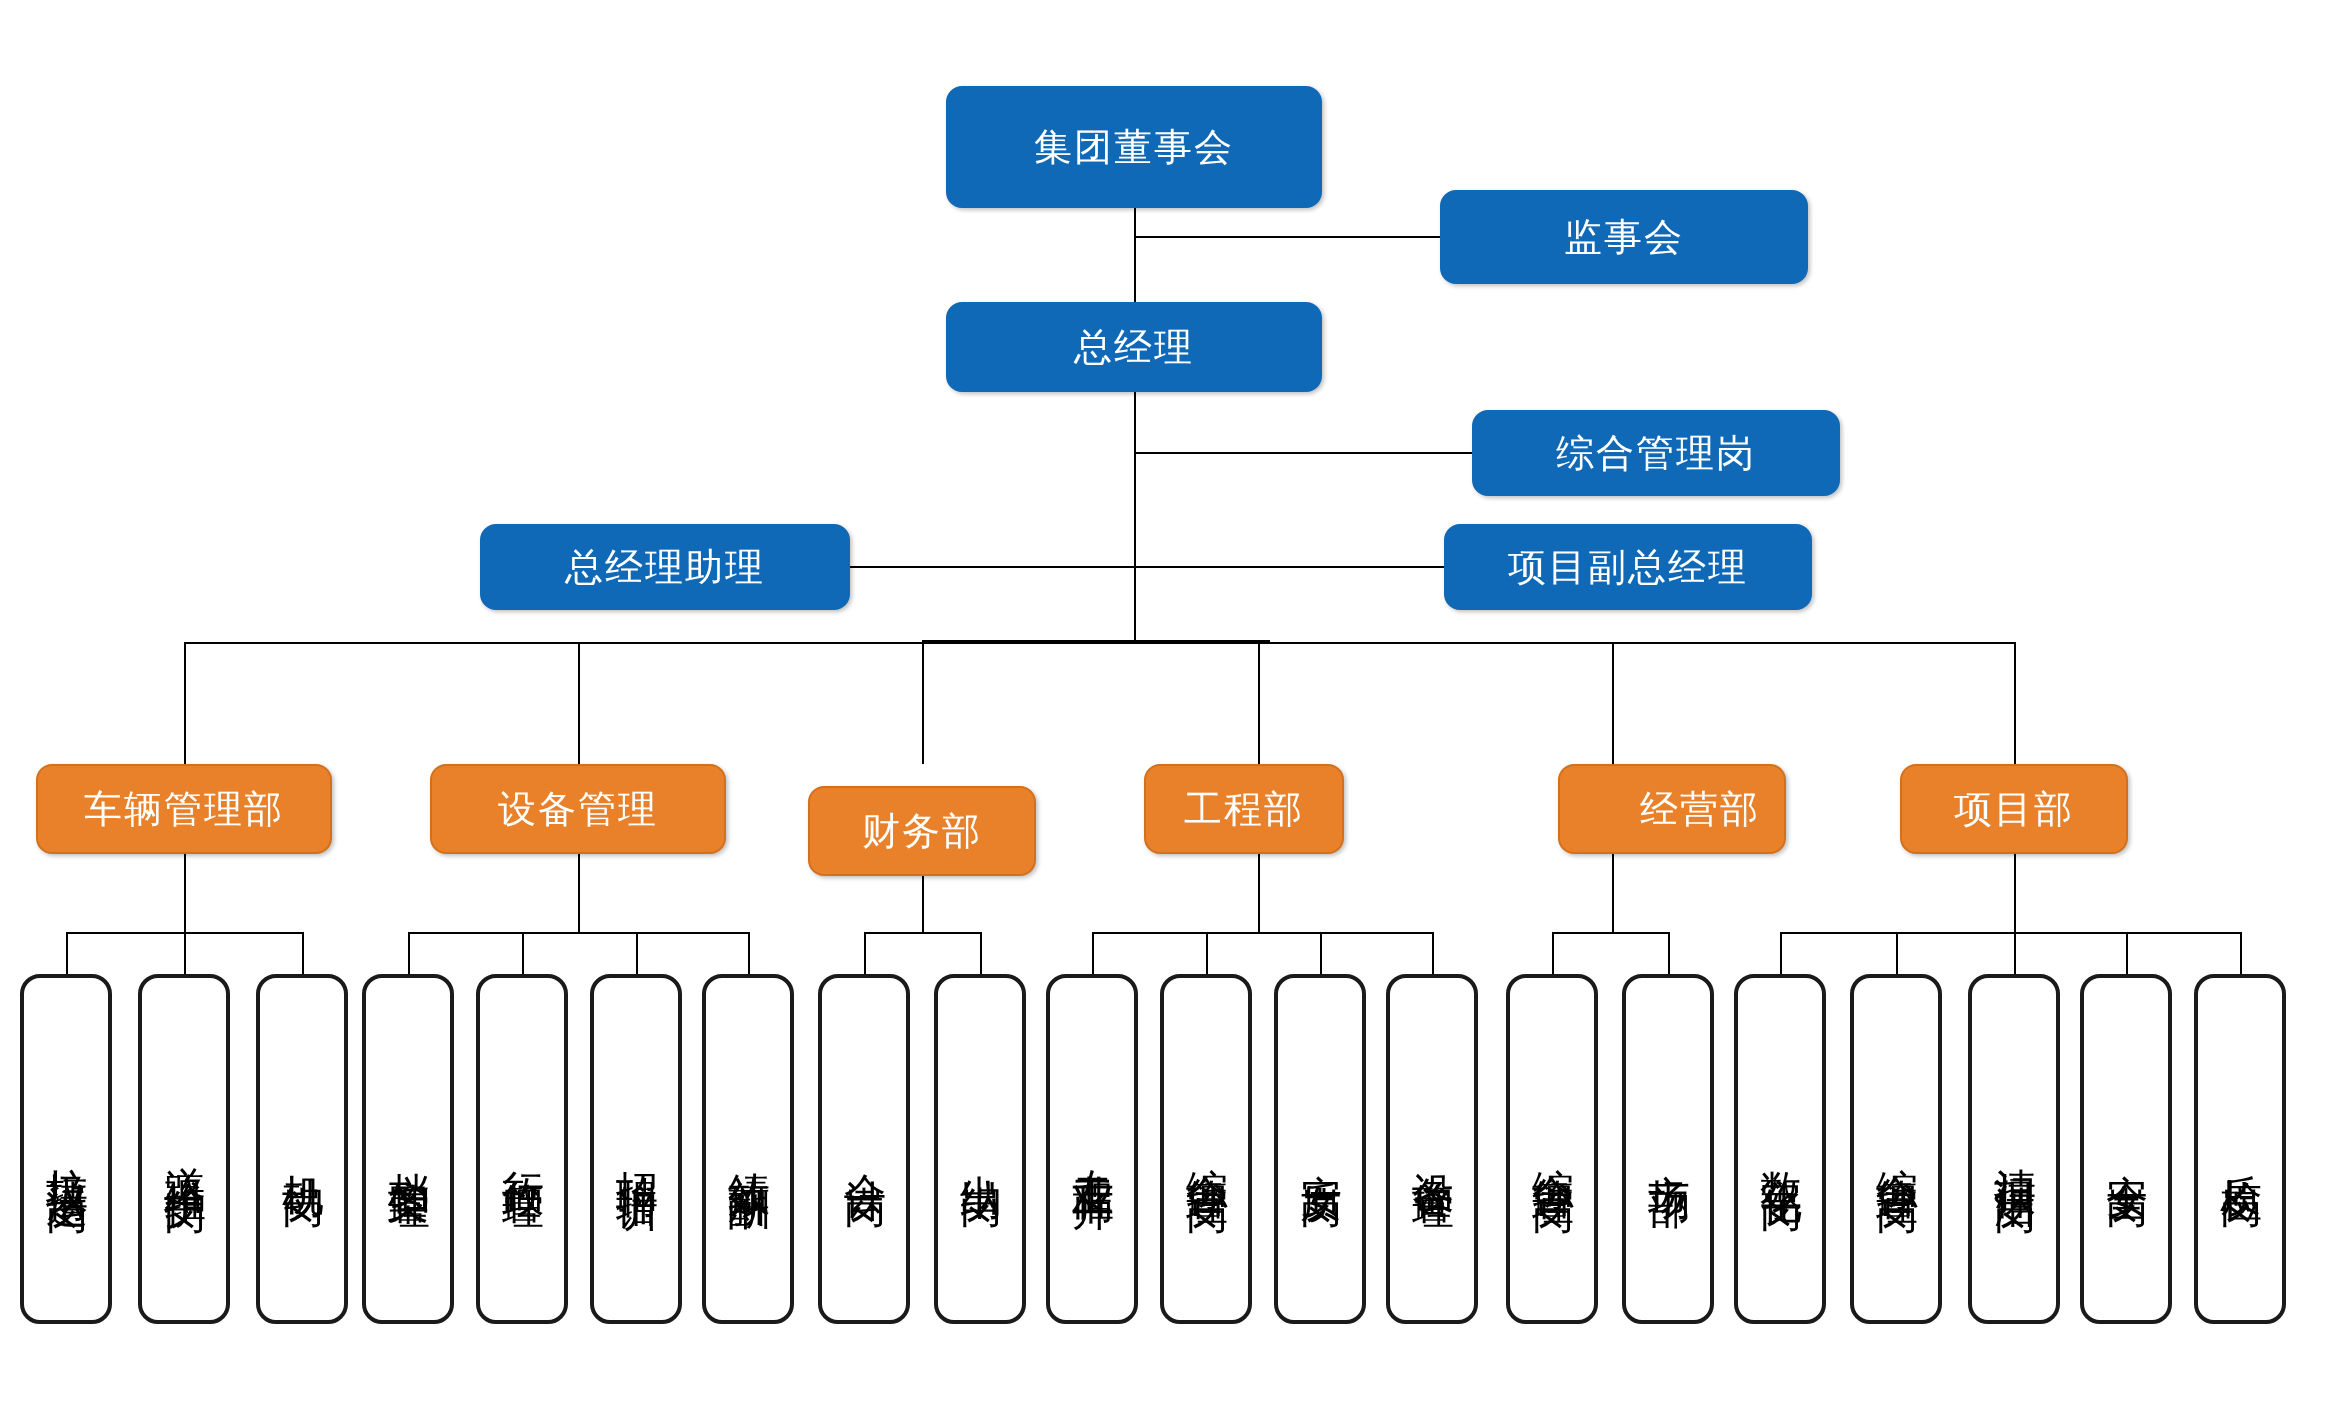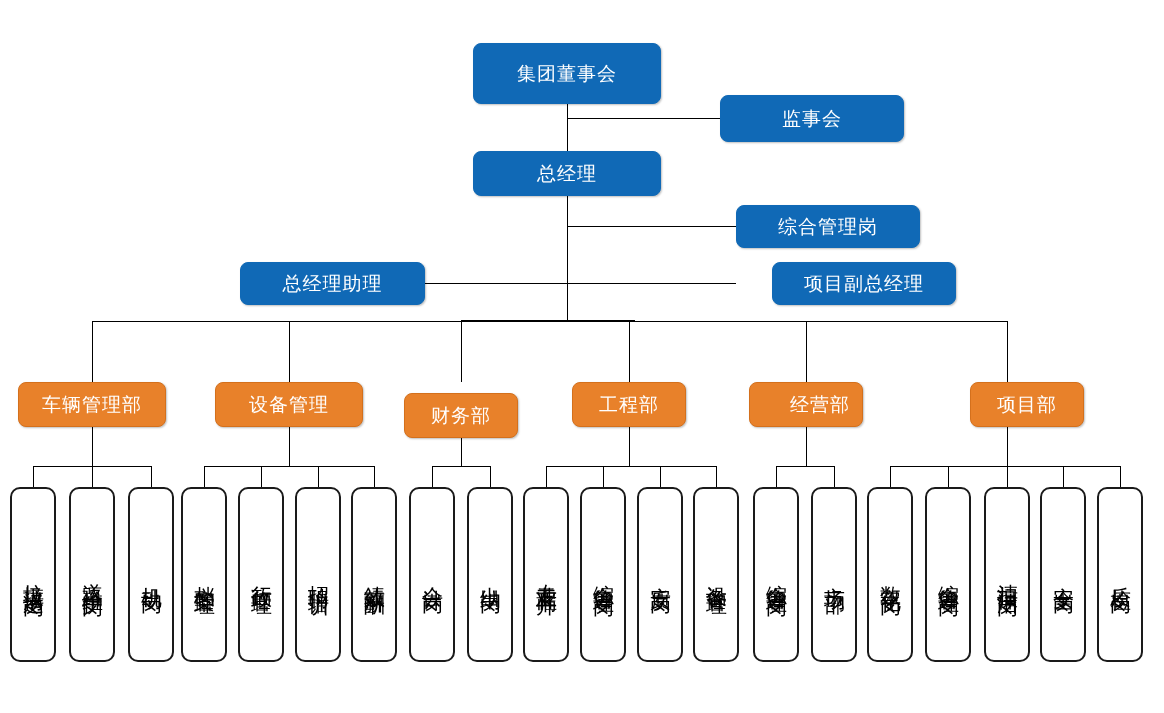--- a/index.html
+++ b/index.html
@@ -146,44 +146,44 @@
   </div>
 
   <div class="node blue" style="left:473px; top:151px; width:188px; height:45px;justify-content:center;">
     <span>总经理</span>
   </div>
 
   <div class="node blue" style="left:736px; top:205px; width:184px; height:43px;">
     <span>综合管理岗</span>
   </div>
 
-  <div class="node blue" style="left:772px; top:262px; width:184px; height:43px;">
+  <div class="node blue" style="left:722px; top:262px; width:184px; height:43px;">
     <span>项目副总经理</span>
   </div>
 
   <div class="node blue" style="left:240px; top:262px; width:185px; height:43px;">
     <span>总经理助理</span>
   </div>
 
   <div class="node orange" style="left:18px; top:382px; width:148px; height:45px;">
     <span>车辆管理部</span>
   </div>
   <div class="node orange" style="left:215px; top:382px; width:148px; height:45px;">
     <span>设备管理</span>
   </div>
   <div class="node orange" style="left:404px; top:393px; width:114px; height:45px;">
     <span>财务部</span>
   </div>
-  <div class="node orange" style="left:572px; top:382px; width:114px; height:45px;">
+  <div class="node orange" style="left:572px; top:382px; width:100px; height:45px;">
     <span>工程部</span>
   </div>
-  <div class="node orange" style="left:749px; top:382px; width:114px; height:45px;padding-left:28px;">
+  <div class="node orange" style="left:779px; top:382px; width:114px; height:45px;padding-left:28px;">
     <span>经营部</span>
   </div>
-  <div class="node orange" style="left:950px; top:382px; width:114px; height:45px;margin-left:20px;">
+  <div class="node orange" style="left:950px; top:382px; width:114px; height:45px;">
     <span>项目部</span>
   </div>
 
   <div class="node leaf" style="left:10px; top:487px; width:46px; height:175px;">
     <span class="leaf-text">垃圾清运岗</span>
   </div>
   <div class="node leaf" style="left:69px; top:487px; width:46px; height:175px;">
     <span class="leaf-text">道路维护岗</span>
   </div>
   <div class="node leaf" style="left:128px; top:487px; width:46px; height:175px;">

